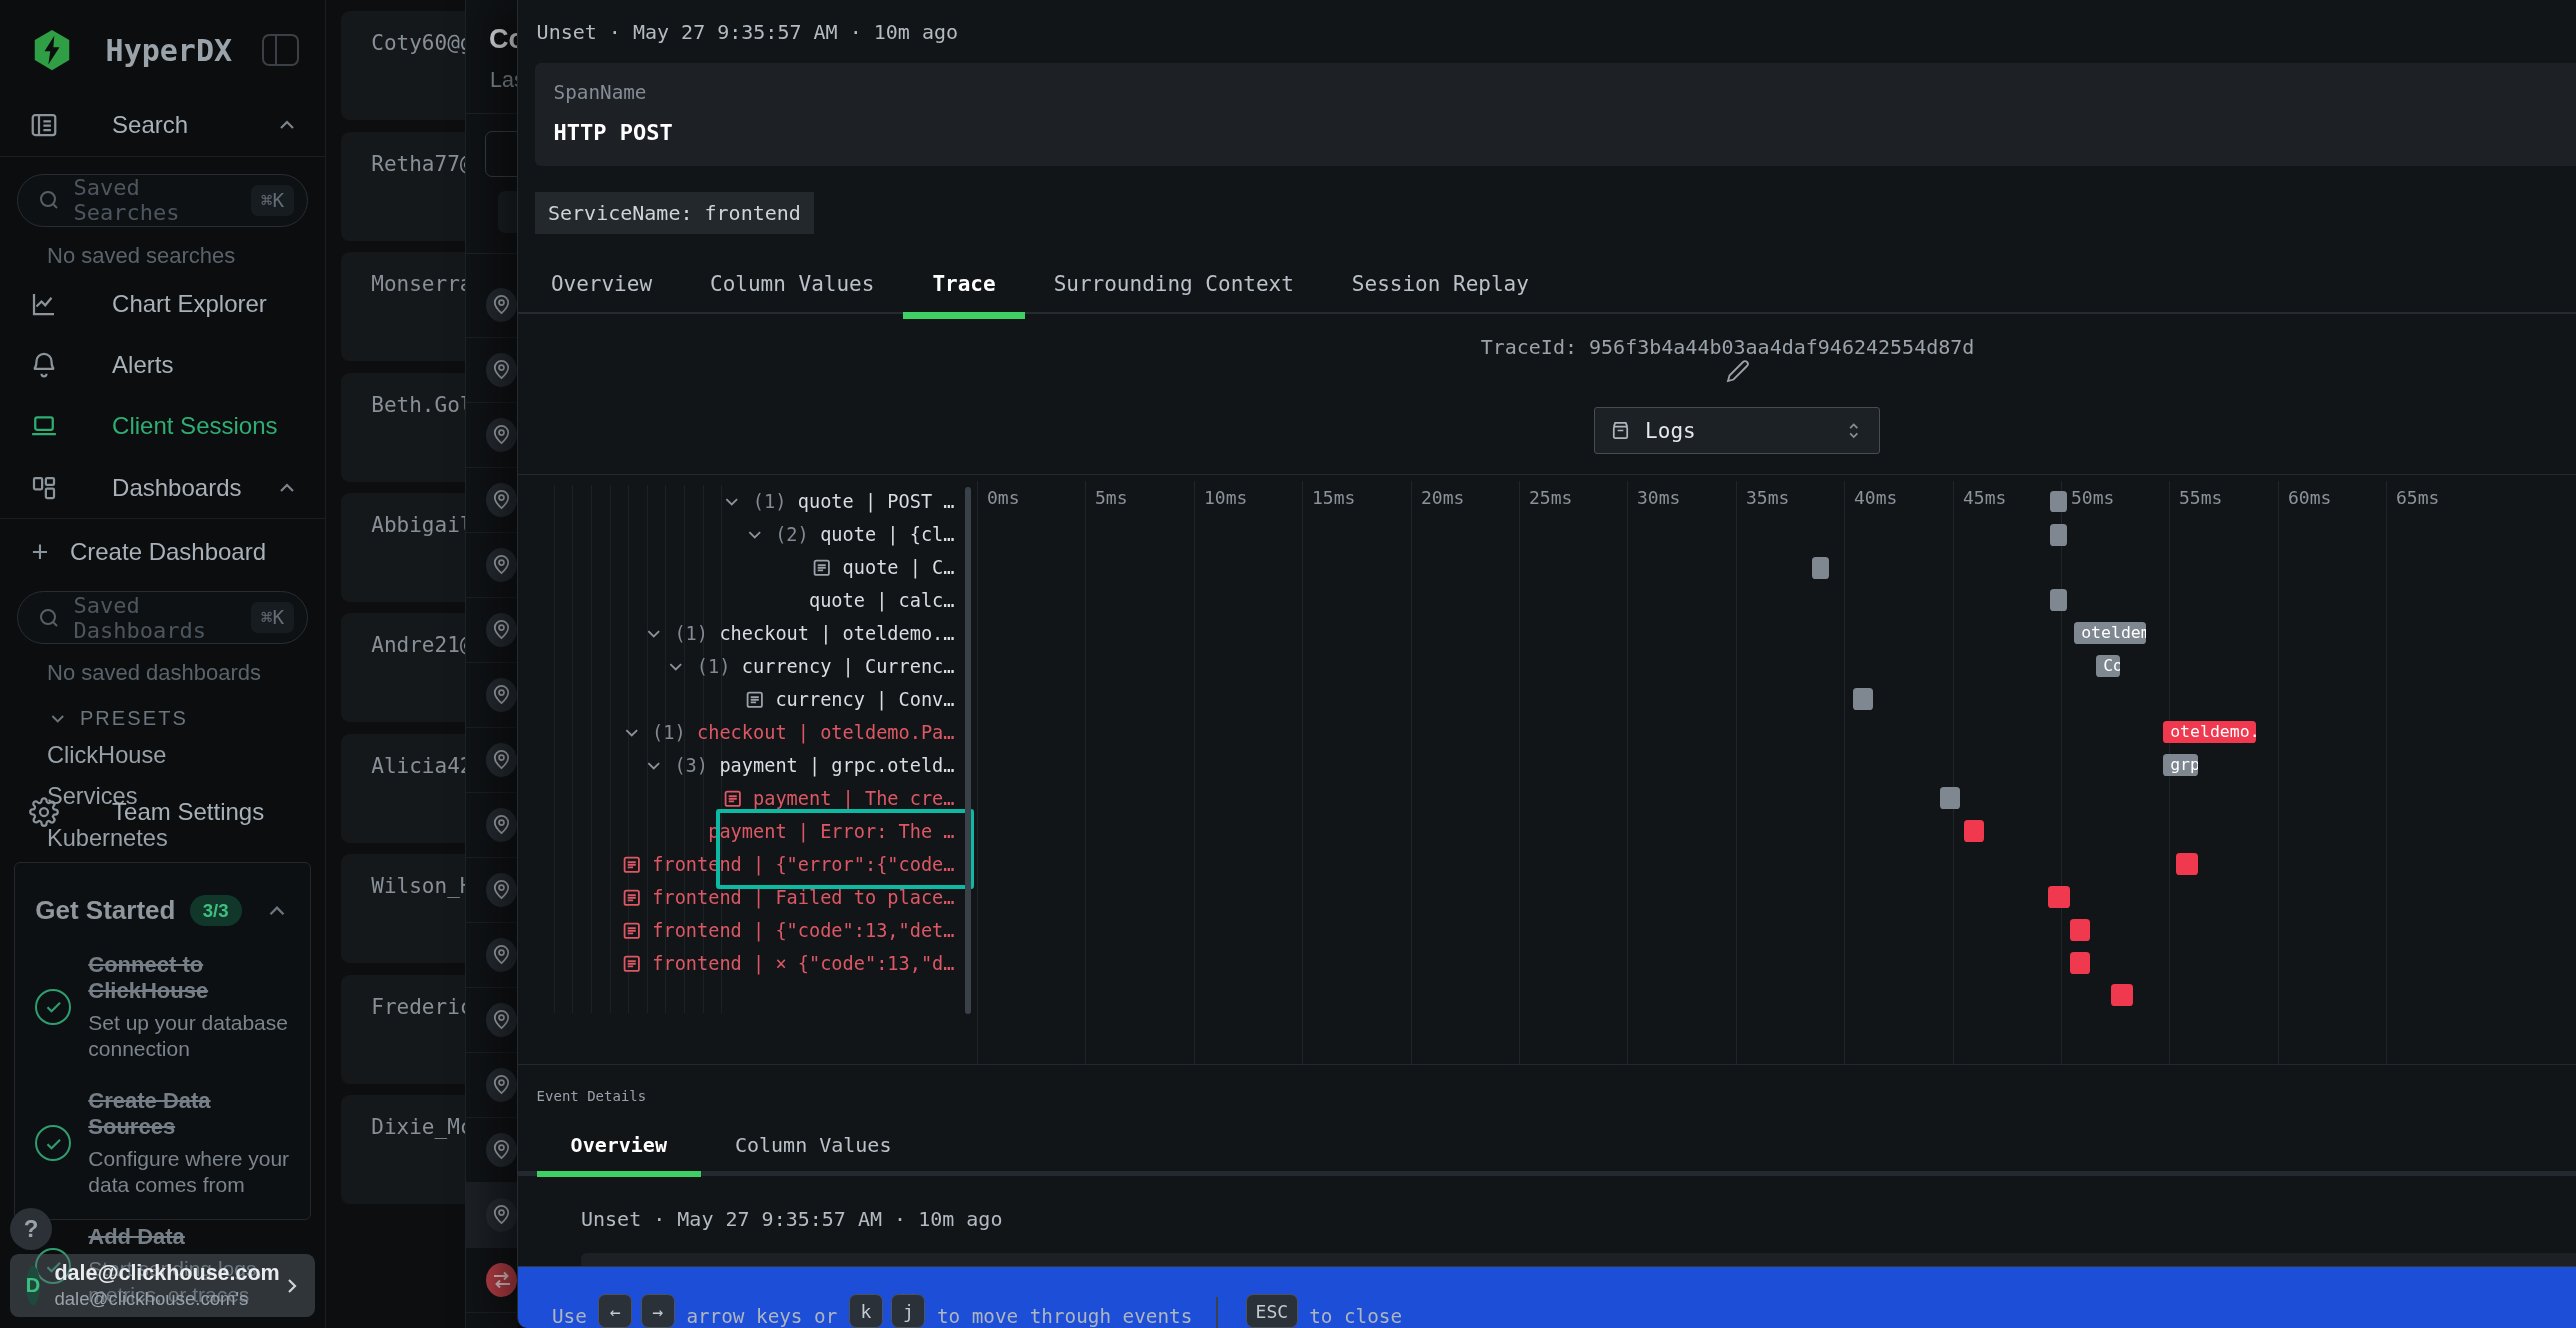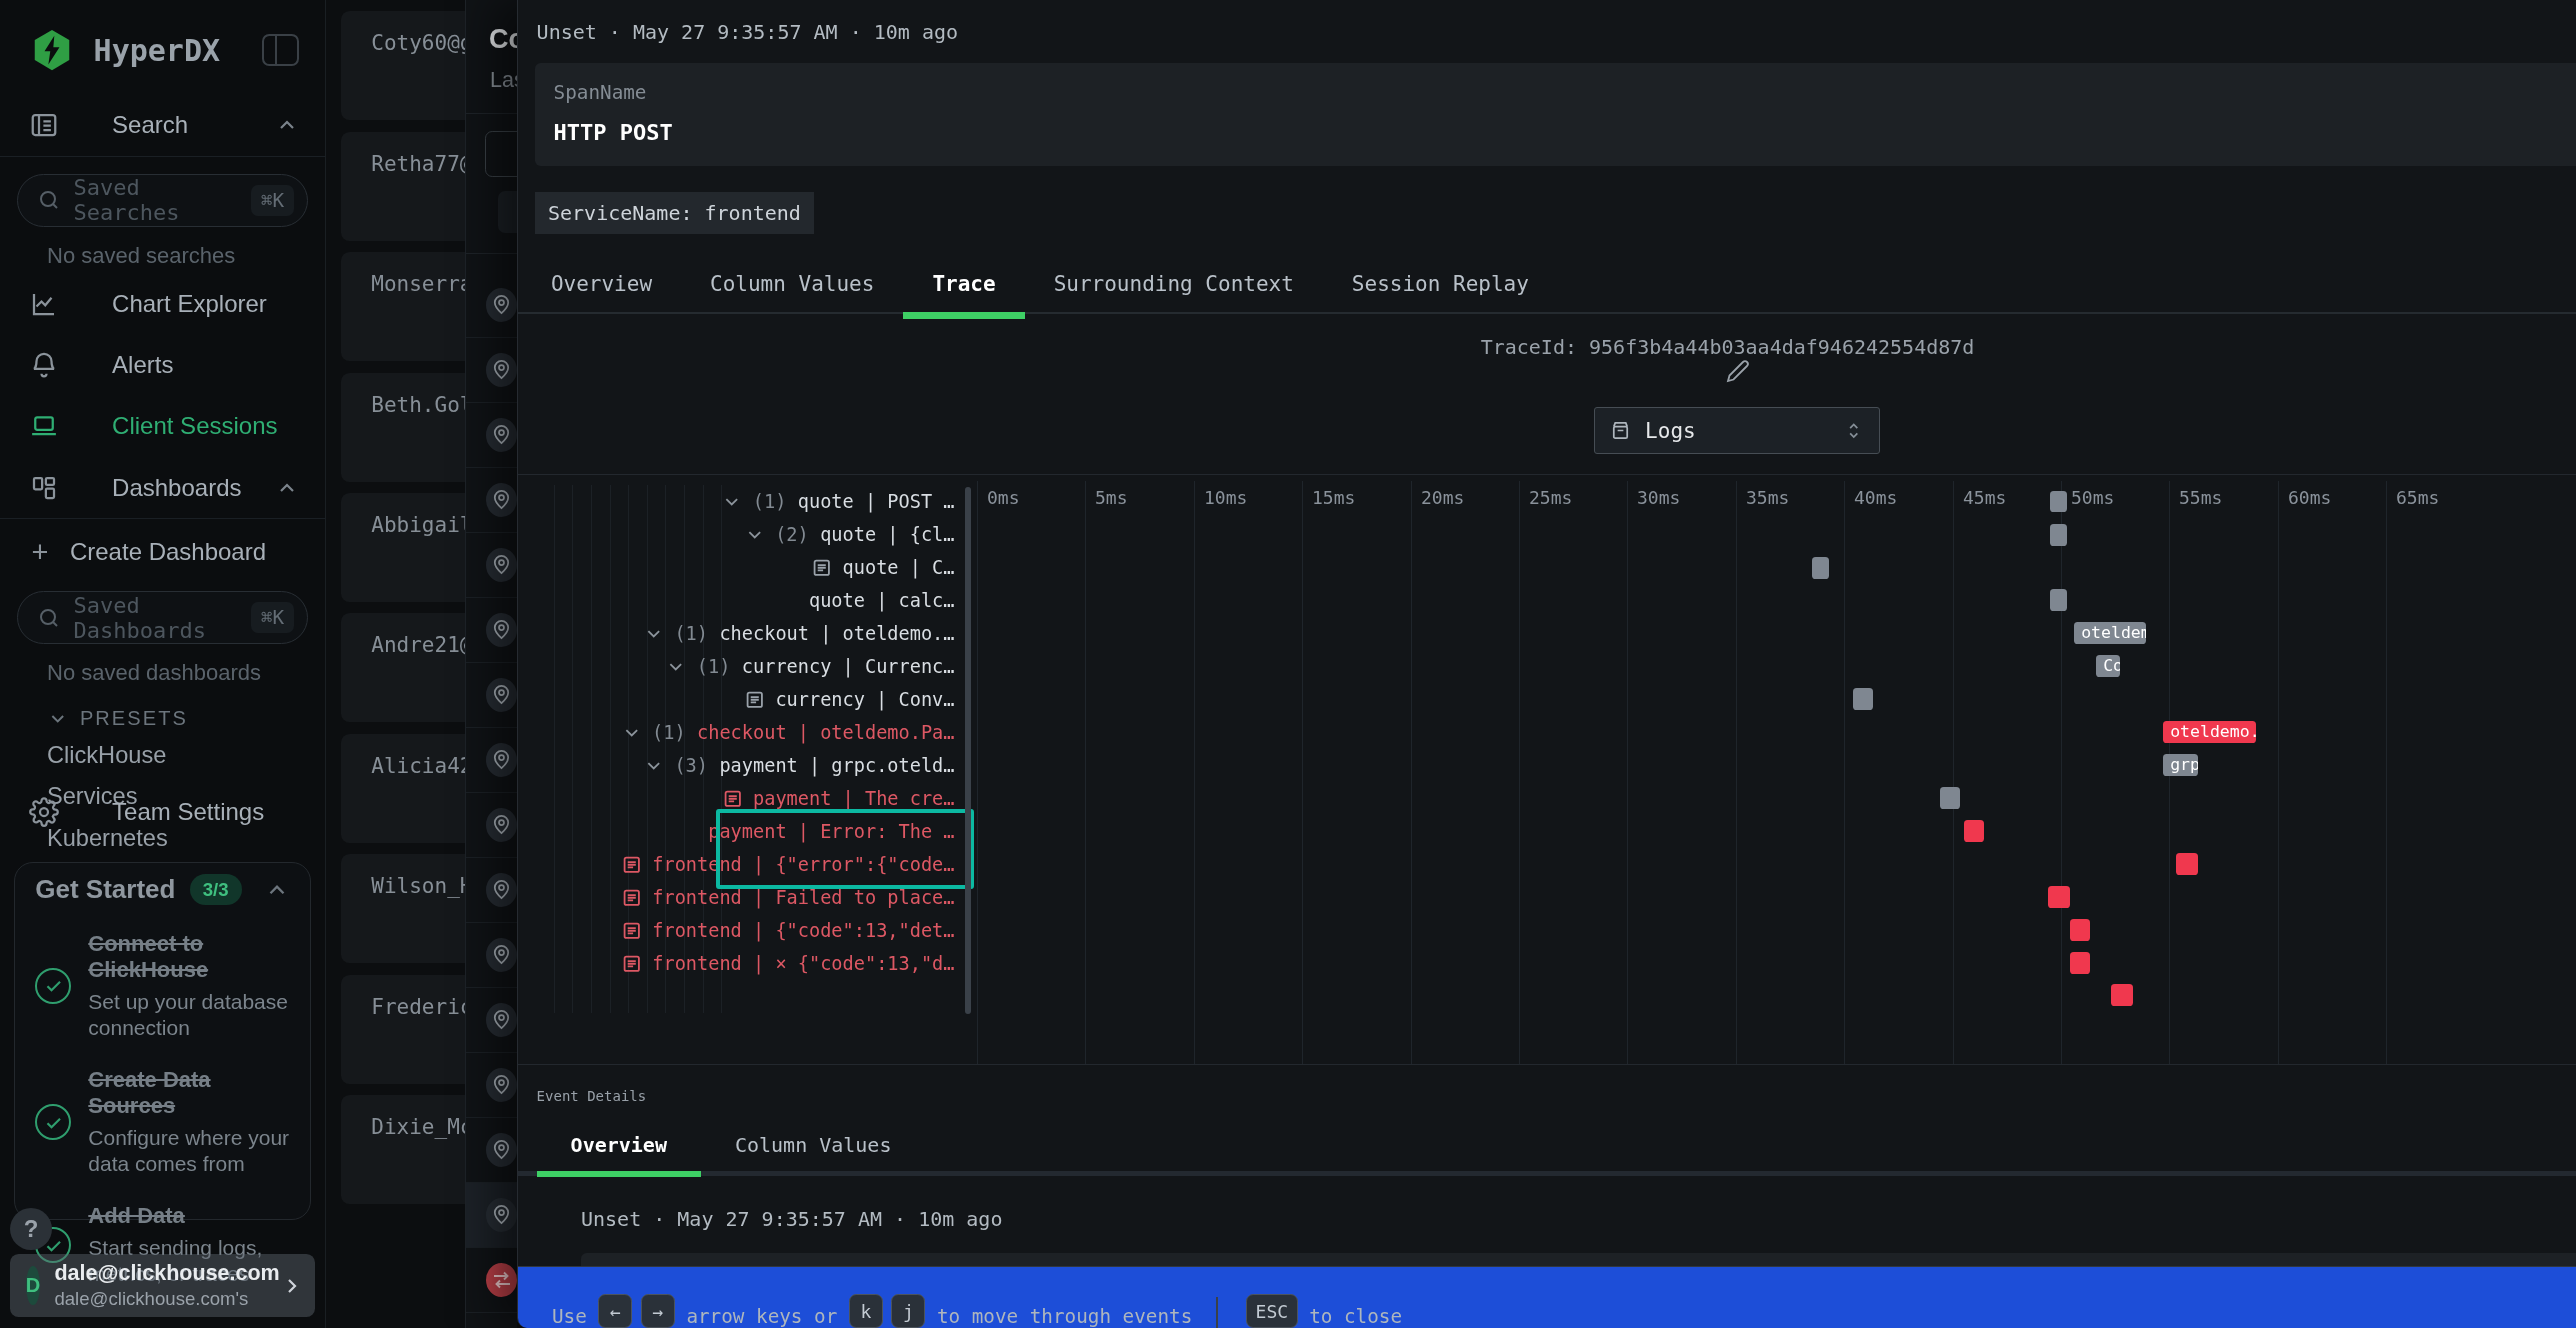--- a/index.html
+++ b/index.html
@@ -6,21 +6,21 @@
   html,body { width:2576px; height:1328px; background:#0c0e10; overflow:hidden;
     font-family:"Liberation Sans", sans-serif; }
   .mono { font-family:"DejaVu Sans Mono", monospace; }
   svg { display:block; }
 
   
   #sidebar { position:absolute; left:0; top:0; width:326px; height:1328px;
     background:#0b0d0f; border-right:1.4px solid #1a1f23; z-index:3; }
   .logo-row { display:flex; align-items:center; padding:27px 26px 21.5px 29px; }
   .logo-badge { width:46px; height:46px; margin-right:18.6px; }
-  .logo-text { font-family:"DejaVu Sans Mono", monospace; font-weight:bold; font-size:30px; color:#9aa2aa; flex:1; }
+  .logo-text { font-family:"DejaVu Sans Mono", monospace; font-weight:bold; font-size:30px; color:#9aa2aa; flex:1;margin-left:12px; }
   .collapse-btn { width:37px; height:31.5px; border:2.1px solid #3a4046; border-radius:7.2px; position:relative; }
   .collapse-btn::after { content:""; position:absolute; left:11.4px; top:0; bottom:0; width:2.1px; background:#3a4046; }
   .nav-row { display:flex; align-items:center; padding:15.7px 26px 15.7px 29px; color:#a8b0b8; font-size:24px;gap:33px; }
   .nav-row .nv-ic { width:31.5px; margin-right:18.6px; color:#8b939b; }
   .nav-row .nv-lb { flex:1; }
   .nav-row .nv-ch { color:#7b838b; }
   .nav-row.active { color:#2fae73; }
   .nav-row.active .nv-ic { color:#2fae73; }
   .sb-divider { border-top:1.4px solid #1a1f24; }
   .pill-input { display:flex; align-items:center; margin:17px 17px 0 17px; height:53px;
@@ -30,21 +30,21 @@
   .pill-input .pi-kbd { background:#171c20; color:#646d75; border-radius:7.2px; padding:4.3px 10px; font-size:19.3px; }
   .muted-line { margin:15.7px 0 4.3px 47px; font-size:22px; color:#5a636b; }
   .create-row { display:flex; align-items:center; padding:18.6px 29px 7.2px 31.5px; color:#a8b0b8; font-size:24px; }
   .create-row .plus { font-size:29px; color:#8b939b; margin-right:21.5px; line-height:1; }
   .presets-row { display:flex; align-items:center; margin:21.5px 0 4.3px 47px; color:#6c757d;
     font-size:20px; letter-spacing:2.1px; }
   .presets-row svg { margin-right:11.4px; }
   .preset-item { margin-left:47px; padding:7.2px 0; font-size:23.6px; color:#98a0a8; }
   #team-settings { position:absolute; left:0; top:781px; width:100%; }
   #get-started { position:absolute; left:14.3px; right:14.3px; top:862px; height:358px;
-    border:1.4px solid #23282d; border-radius:19px; background:#0d1013; padding:11px 20px; }
+    border:1.4px solid #23282d; border-radius:6px; background:#0d1013; padding:32px 20px; }
   .gs-head { display:flex; align-items:center; }
   .gs-title { font-size:26px; font-weight:bold; color:#8f979f; }
   .gs-badge { margin-left:14.3px; background:#11362a; color:#3fbf7f; font-size:18.6px; font-weight:bold;
     padding:4.3px 13px; border-radius:715px; }
   .gs-chev { margin-left:auto; color:#6c757d; }
   .gs-item { display:flex; margin-top:26px; }
   .gs-check { flex:0 0 36px; height:36px; border:2.1px solid #2f9e6e; border-radius:50%;
     color:#2f9e6e; display:flex; align-items:center; justify-content:center; margin-right:17px; align-self:center; }
   .gs-item-title { font-size:22px; font-weight:bold; color:#767f87; text-decoration:line-through; max-width:215px; }
   .gs-item-desc { font-size:21px; color:#7b848c; margin-top:5.7px; max-width:236px; line-height:1.25; }

